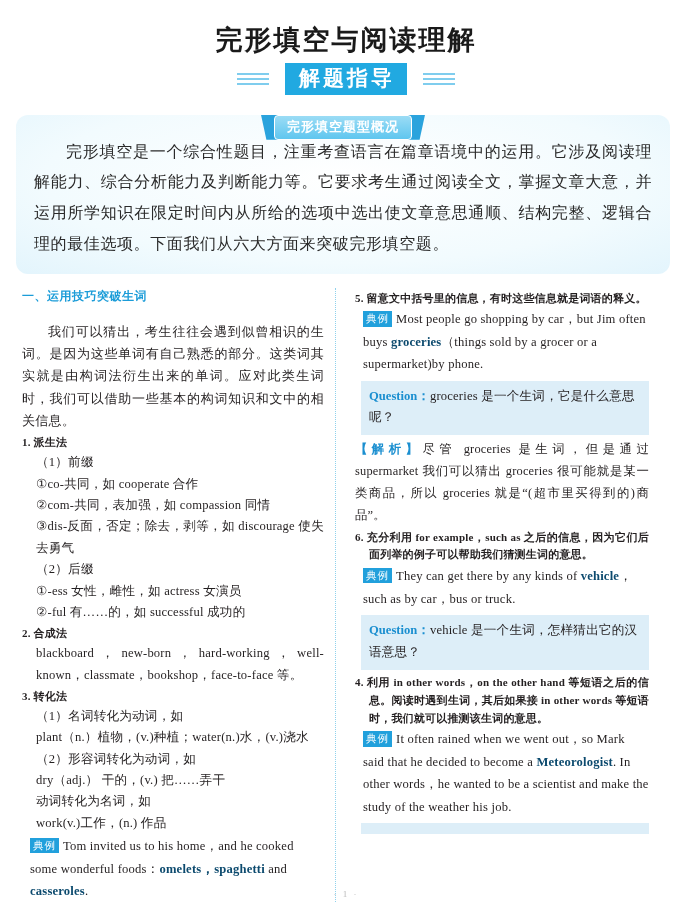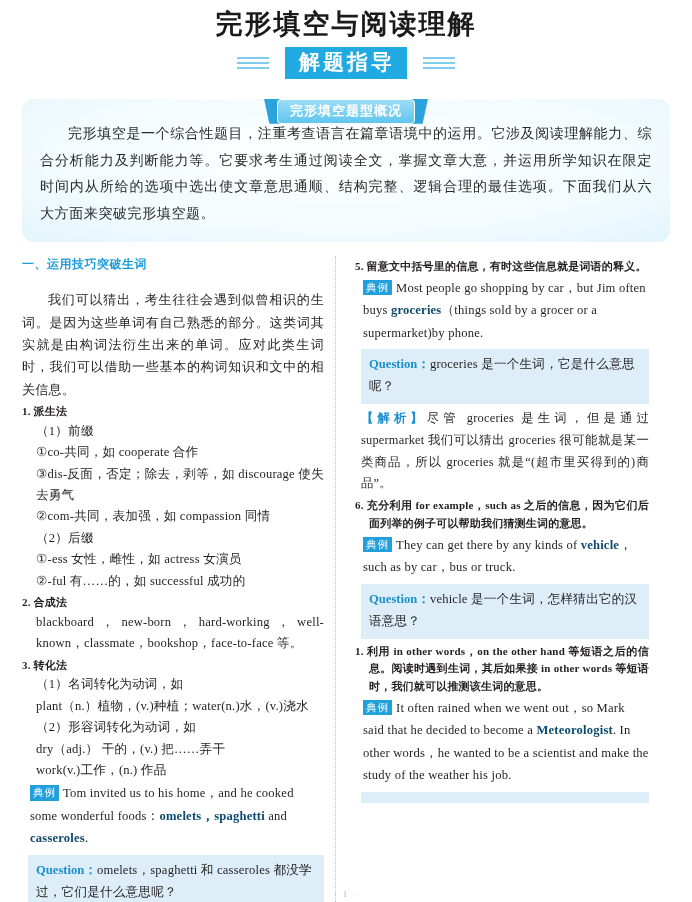--- a/index.html
+++ b/index.html
@@ -12,21 +12,21 @@
     height: 902px;
     position: relative;
     font-family: "Liberation Serif", "DejaVu Serif", serif;
     color: #231f20;
     overflow: hidden;
   }
 
   
   .page-header {
     text-align: center;
-    padding-top: 8px;
+    padding-top: 24px;
   }
   .main-title {
     font-family: "Liberation Serif", "DejaVu Serif", serif;
     font-weight: bold;
     font-size: 27px;
     letter-spacing: 2px;
     color: #1a1a1a;
     line-height: 1.2;
     margin: 0;
   }
@@ -55,21 +55,21 @@
     font-weight: bold;
     font-size: 21px;
     letter-spacing: 3px;
     padding: 2px 12px 3px 14px;
     line-height: 1.25;
   }
 
   
   .intro-wrap {
     position: relative;
-    margin: 20px 22px 0 22px;
+    margin: 20px 22px 0 16px;
   }
   .intro-banner {
     position: absolute;
     top: 0;
     left: 50%;
     transform: translateX(-50%);
     z-index: 3;
     height: 25px;
     display: flex;
     align-items: stretch;
@@ -98,22 +98,22 @@
   }
   .intro-box {
     margin-top: 12px;
     border-radius: 12px;
     background:
       radial-gradient(120% 140% at 50% 40%, #ffffff 0%, #f2fbfe 38%, #d6effb 78%, #c5e8f9 100%);
     padding: 22px 18px 14px 18px;
     box-sizing: border-box;
   }
   .intro-text {
-    font-family: Liberation Mono, monospace;
-    font-size: 14px;
+    font-family: Liberation Serif, serif;
+    font-size: 16px;
     line-height: 1.92;
     letter-spacing: 0.6px;
     text-indent: 2em;
     color: #2a2a2a;
     text-align: justify;
     margin: 0;
   }
 
   
   .columns {
@@ -212,21 +212,21 @@
     font-size: 12.6px;
     line-height: 1.74;
     letter-spacing: 0.2px;
     text-align: justify;
   }
   .analysis {
     font-size: 12.4px;
     line-height: 1.76;
     letter-spacing: 0.2px;
     text-align: justify;
-    margin: 2px 0 0 6px;
+    margin: 2px 0 0 0;
   }
   .a-label { color: #1b8fd0; font-weight: bold; }
 
   .page-number {
     position: absolute;
     bottom: 3px;
     left: 0;
     width: 100%;
     text-align: center;
     font-size: 9px;
@@ -269,34 +269,35 @@
 
   <div class="col left">
 
     <div class="sec-heading">一、运用技巧突破生词</div>
 
     <p class="para indent">我们可以猜出，考生往往会遇到似曾相识的生词。是因为这些单词有自己熟悉的部分。这类词其实就是由构词法衍生出来的单词。应对此类生词时，我们可以借助一些基本的构词知识和文中的相关信息。</p>
 
     <p class="num-head">1. 派生法</p>
     <p class="sub-line">（1）前缀</p>
     <p class="sub-line">①co-共同，如 cooperate 合作</p>
+    <p class="sub-line">②com-共同，表加强，如 compassion 同情</p>
     <p class="sub-line">③dis-反面，否定；除去，剥等，如 discourage 使失去勇气</p>
-    <p class="sub-line">②com-共同，表加强，如 compassion 同情</p>
     <p class="sub-line">（2）后缀</p>
     <p class="sub-line">①-ess 女性，雌性，如 actress 女演员</p>
     <p class="sub-line">②-ful 有……的，如 successful 成功的</p>
 
     <p class="num-head">2. 合成法</p>
     <p class="sub-line">blackboard，new-born，hard-working，well-known，classmate，bookshop，face-to-face 等。</p>
 
     <p class="num-head">3. 转化法</p>
     <p class="sub-line">（1）名词转化为动词，如</p>
     <p class="sub-line">plant（n.）植物，(v.)种植；water(n.)水，(v.)浇水</p>
     <p class="sub-line">（2）形容词转化为动词，如</p>
     <p class="sub-line">dry（adj.） 干的，(v.) 把……弄干</p>
+    <p class="sub-line">动词转化为名词，如</p>
     <p class="sub-line">work(v.)工作，(n.) 作品</p>
 
 
     <div class="example-block">
       <span class="badge">典例</span><span class="example-text"><span class="eng">Tom invited us to his home，and he cooked some wonderful foods：</span><span class="kw eng">omelets，spaghetti</span><span class="eng"> and </span><span class="kw eng">casseroles</span><span class="eng">.</span></span>
     </div>
 
     <div class="question-box">
       <span class="q-label">Question：</span><span class="q-text">omelets，spaghetti 和 casseroles 都没学过，它们是什么意思呢？</span>
     </div>
@@ -319,21 +320,21 @@
     </div>
 
     <p class="num-head hang">6. 充分利用 for example，such as 之后的信息，因为它们后面列举的例子可以帮助我们猜测生词的意思。</p>
     <div class="example-block">
       <span class="badge">典例</span><span class="example-text"><span class="eng">They can get there by any kinds of </span><span class="kw eng">vehicle</span><span class="eng">，such as by car，bus or truck.</span></span>
     </div>
     <div class="question-box">
       <span class="q-label">Question：</span><span class="q-text">vehicle 是一个生词，怎样猜出它的汉语意思？</span>
     </div>
 
-    <p class="num-head hang">1. 利用 in other words，on the other hand 等短语之后的信息。阅读时遇到生词，其后如果接 in other words 等短语时，我们就可以推测该生词的意思。</p>
+    <p class="num-head hang">4. 利用 in other words，on the other hand 等短语之后的信息。阅读时遇到生词，其后如果接 in other words 等短语时，我们就可以推测该生词的意思。</p>
     <div class="example-block">
       <span class="badge">典例</span><span class="example-text"><span class="eng">It often rained when we went out，so Mark said that he decided to become a </span><span class="kw eng">Meteorologist</span><span class="eng">. In other words，he wanted to be a scientist and make the study of the weather his job.</span></span>
     </div>
     <div class="question-box">
       
     </div>
 
   </div>
 </div>
 

